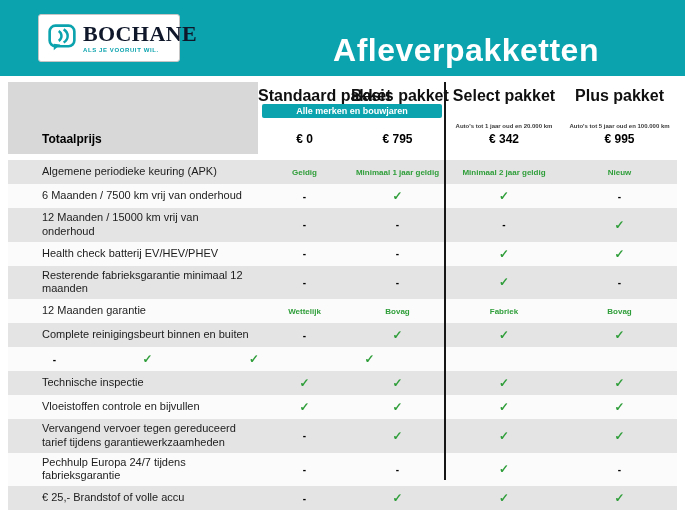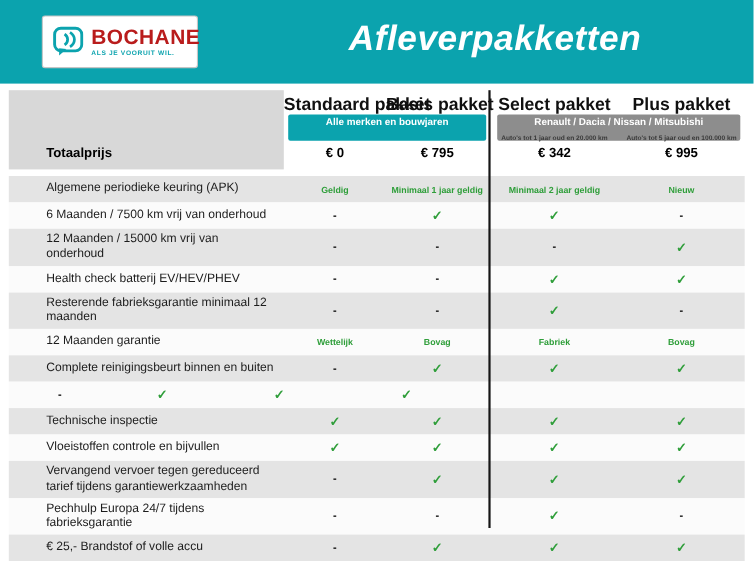--- a/index.html
+++ b/index.html
@@ -22,54 +22,54 @@
     background: #ffffff;
     border: 1px solid #c5c5c5;
     border-radius: 3px;
     display: flex; align-items: center;
     gap: 7px; padding: 0 9px;
     box-sizing: border-box;
   }
   .logo-icon { width: 28px; height: 30px; flex: 0 0 auto; }
   .logo-text { display: flex; flex-direction: column; }
   .logo-name {
-    font-size: 19px; font-weight: bold;
-    color: #b91c1c; letter-spacing: .4px; line-height: 1;
+    font-size: 22px; font-weight: bold;
+    color: #0f172a; letter-spacing: .4px; line-height: 1; font-family: Liberation Serif, serif;
   }
   .logo-tagline {
     font-size: 6px; font-weight: bold;
     color: #0ba3ae; letter-spacing: .6px; margin-top: 2px;
   }
   .page-title {
     position: absolute; left: 230px; top: 16px; width: 440px;
-    margin: 0;
+    margin: 16px;
     text-align: center;
     font-size: 32px; font-weight: bold;
-    color: #ffffff; letter-spacing: .5px; font-style: italic;
+    color: #ffffff; letter-spacing: .5px;
   }
   
   .subheader {
     position: absolute; left: 8px; top: 82px;
     width: 669px; height: 78px; background: #ffffff;
   }
   .label-bg {
     position: absolute; left: 0; top: 0;
     width: 250px; height: 72px; background: #d8d8d8;
   }
   .colhead {
     position: absolute; top: 5px;
     font-size: 16px; font-weight: bold; color: #101010;
     text-align: center; white-space: nowrap;
   }
   .ch0 { left: 250px; width: 93px; }
   .ch1 { left: 343px; width: 93px; }
   .ch2 { left: 438px; width: 116px; }
   .ch3 { left: 554px; width: 115px; }
   .badge {
-    position: absolute; top: 22px; height: 24px; line-height: 14px;
+    position: absolute; top: 22px; height: 14px; line-height: 14px;
     border-radius: 2px; color: #ffffff;
     font-size: 9px; font-weight: bold; text-align: center;
     white-space: nowrap;
   }
   .badge1 { left: 254px; width: 180px; background: #0ba3ae; }
   .badge2 { left: 444px; width: 221px; background: #8d8d8d; }
   .subnote {
     position: absolute; top: 41px;
     font-size: 6px; font-weight: bold; color: #3a3a3a;
     text-align: center; white-space: nowrap;
@@ -136,21 +136,20 @@
 
 <div class="subheader">
   <div class="label-bg"></div>
 
   <div class="colhead ch0">Standaard pakket</div>
   <div class="colhead ch1">Basis pakket</div>
   <div class="colhead ch2">Select pakket</div>
   <div class="colhead ch3">Plus pakket</div>
 
   <div class="badge badge1">Alle merken en bouwjaren</div>
-  <div class="badge badge2">Renault / Dacia / Nissan / Mitsubishi</div>
 
   <div class="subnote sn0">Auto's tot 1 jaar oud en 20.000 km</div>
   <div class="subnote sn1">Auto's tot 5 jaar oud en 100.000 km</div>
 
   <div class="pricelabel">Totaalprijs</div>
   <div class="price p0">€ 0</div>
   <div class="price p1">€ 795</div>
   <div class="price p2">€ 342</div>
   <div class="price p3">€ 995</div>
 </div>

